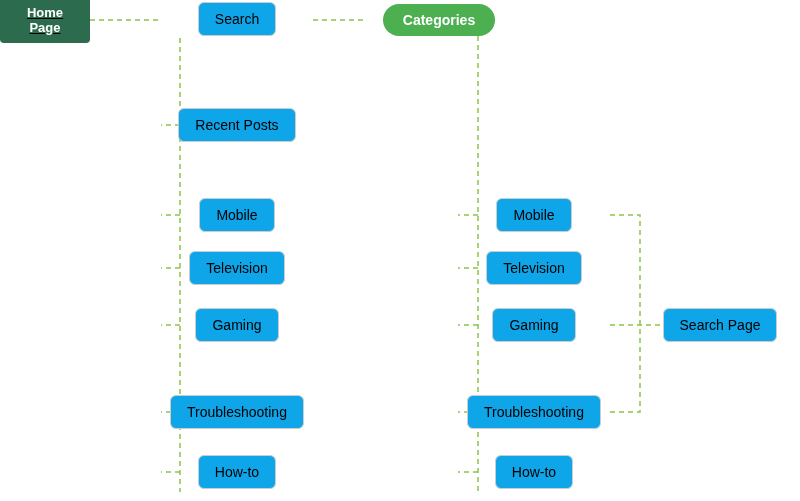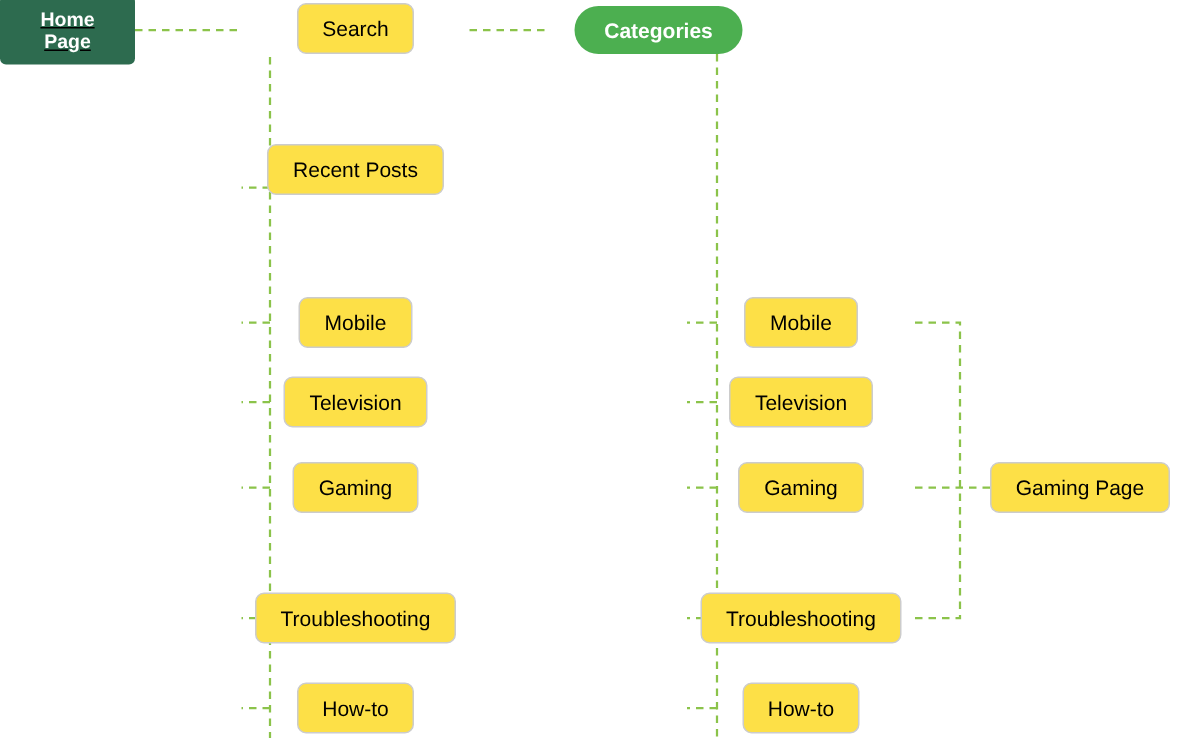--- a/index.html
+++ b/index.html
@@ -21,21 +21,21 @@
 
     .node {
       position: absolute;
       display: flex;
       align-items: center;
       justify-content: center;
       text-align: center;
     }
 
     .node-rect {
-      background: #fde047;
+      background: #0ea5e9;
       border: 1px solid #cccccc;
       border-radius: 6px;
       padding: 8px 16px;
       white-space: nowrap;
     }
 
     .node-home {
       background: #2d6b4f;
       color: white;
       border-radius: 4px;
@@ -116,21 +116,21 @@
   </div>
 
   <div class="node" style="left:161px; top:0px; width:152px; height:38px;">
     <div class="node-rect">Search</div>
   </div>
 
   <div class="node" style="left:363px; top:4px; width:152px; height:32px;align-items:center;">
     <div class="node-categories">Categories</div>
   </div>
 
-  <div class="node" style="left:161px; top:93px; width:152px; height:40px;">
+  <div class="node" style="left:161px; top:105px; width:152px; height:40px;">
     <div class="node-rect">Recent Posts</div>
   </div>
 
   <div class="node" style="left:161px; top:195px; width:152px; height:40px;">
     <div class="node-rect">Mobile</div>
   </div>
 
   <div class="node" style="left:161px; top:248px; width:152px; height:40px;">
     <div class="node-rect">Television</div>
   </div>
@@ -161,16 +161,16 @@
 
   <div class="node" style="left:458px; top:392px; width:152px; height:40px;">
     <div class="node-rect">Troubleshooting</div>
   </div>
 
   <div class="node" style="left:458px; top:452px; width:152px; height:40px;">
     <div class="node-rect">How-to</div>
   </div>
 
   <div class="node" style="left:660px; top:305px; width:120px; height:40px;">
-    <div class="node-rect">Gaming Page</div>
+    <div class="node-rect">Search Page</div>
   </div>
 
 </div>
 
 </body></html>

